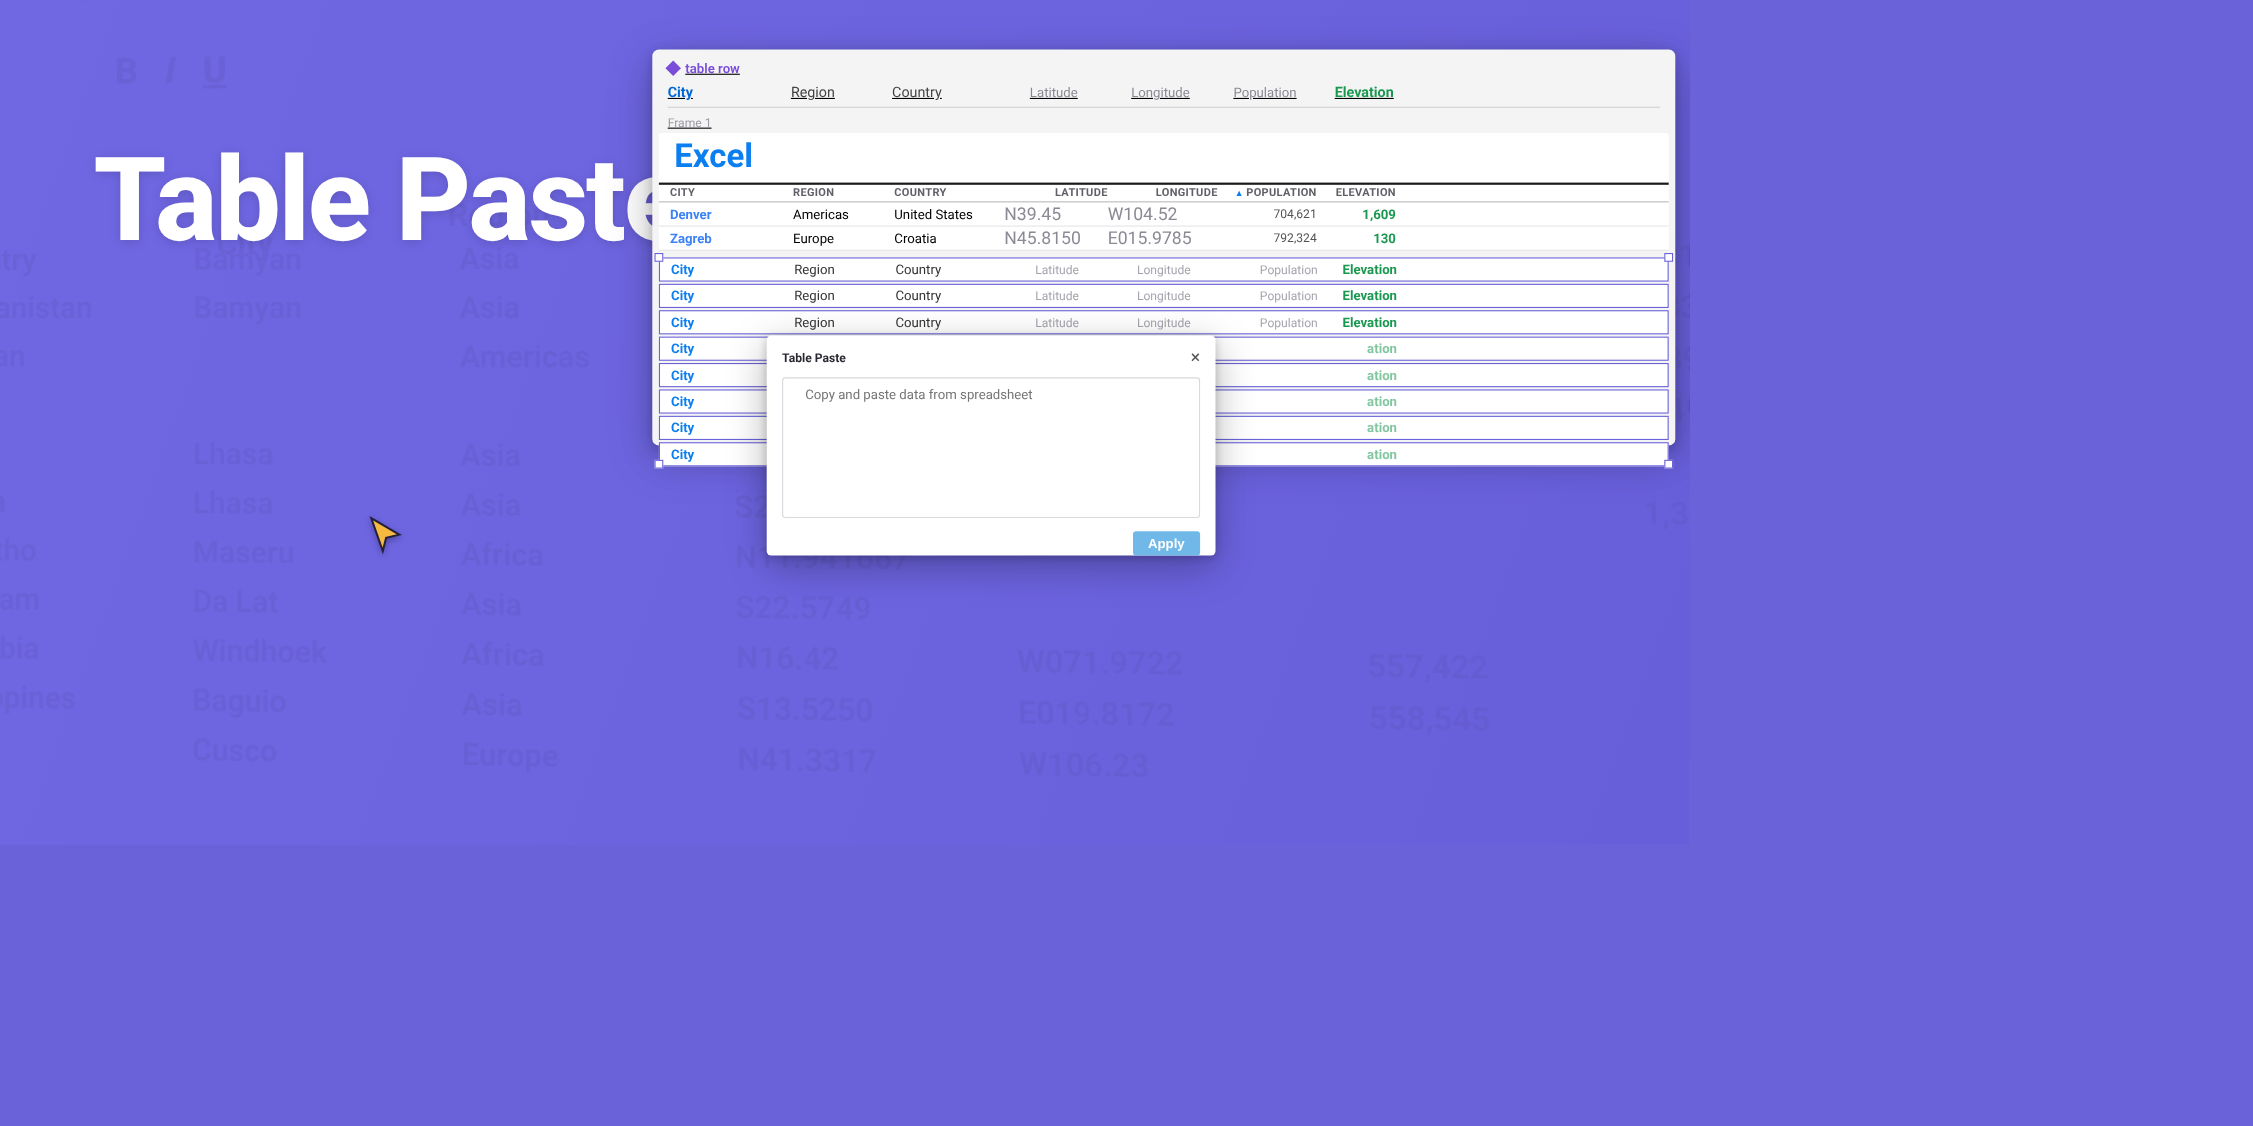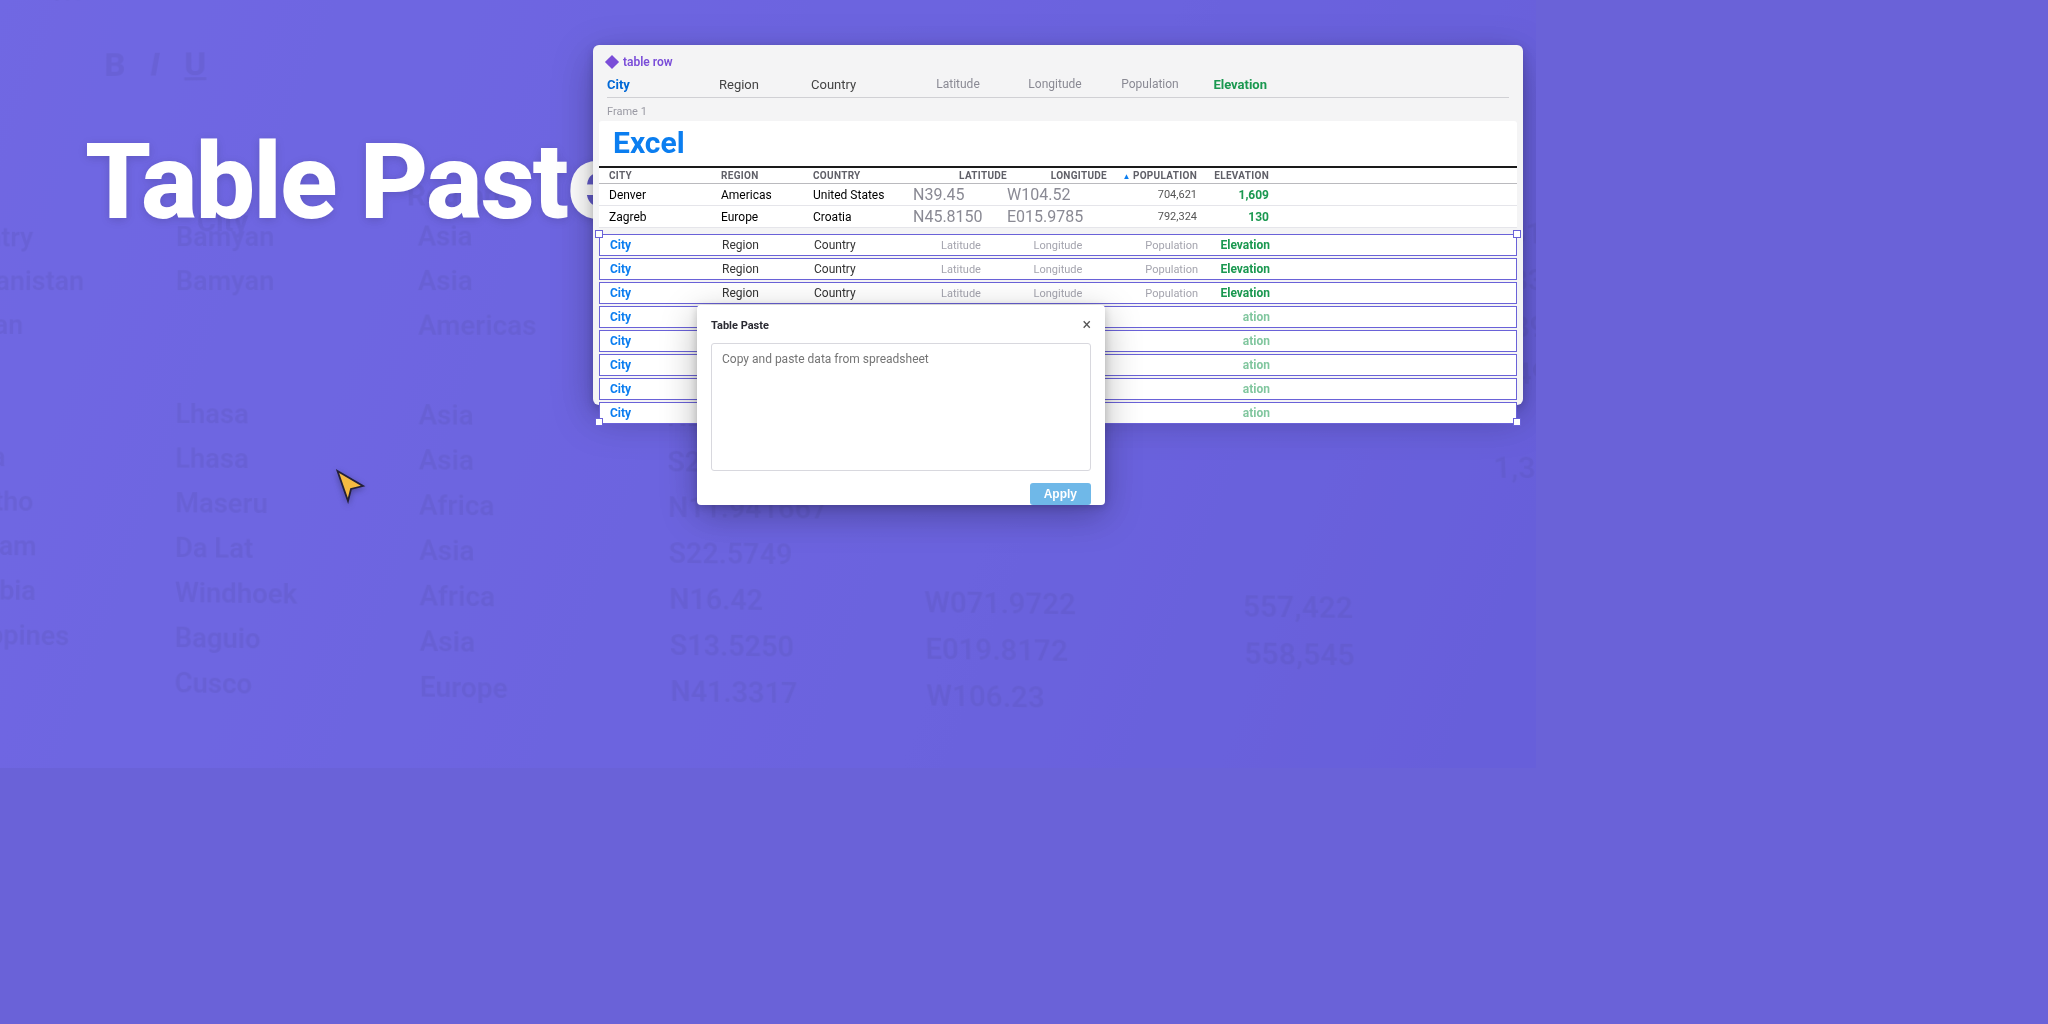--- a/index.html
+++ b/index.html
@@ -45,36 +45,36 @@
 .cursor {
   position:absolute; left:248px; top:348px; width:36px; height:36px;
 }
 .cursor svg { width:100%; height:100%; filter:drop-shadow(0 2px 3px rgba(0,0,0,0.3)); }
 
 .panel {
   position:absolute; left:593px; top:45px; width:930px; height:360px;
   background:#f4f4f5; border-radius:6px;
   box-shadow: 0 12px 40px rgba(0,0,0,0.28), 0 3px 10px rgba(0,0,0,0.18);
 }
-.panel-top { padding:10px 14px 0 14px; }
+.panel-top { padding:10px 14px 0 14px;text-decoration:underline; }
 .brand { display:flex; gap:6px; align-items:center; font-size:12px; color:#7a4dd8; font-weight:600; margin-bottom:8px; }
 .brand-ico { width:10px; height:10px; background:#7a4dd8; transform:rotate(45deg); }
 .hdr-row { display:grid; grid-template-columns: 112px 92px 100px 94px 100px 90px 72px; gap:0; border-bottom:1px solid #d0d0d4; padding-bottom:5px; font-size:13px; }
 .hdr-row .c { color:#444; }
 .hdr-row .city { color:#0068d6; font-weight:700; }
 .hdr-row .muted { color:#8a8a94; text-align:center; font-size:12px; }
 .hdr-row .elev { color:#1a9850; font-weight:700; text-align:right; }
 .frame-lbl { font-size:11px; color:#9a9aa4; margin-top:7px; }
 .cities-title { color:#0b7ef0; font-size:30px; font-weight:700; padding:4px 14px 6px 14px; background:#fff; margin:3px 6px 0 6px; border-top-left-radius:3px; border-top-right-radius:3px; }
 .data-area { background:#fff; margin:0 6px 6px 6px; }
 .th-row { display:grid; grid-template-columns: 112px 92px 100px 94px 100px 90px 72px; padding:0 10px; font-size:10px; font-weight:700; color:#606068; letter-spacing:0.3px; border-top:2px solid #1a1a1a; border-bottom:1px solid #bababe; height:18px; align-items:center; }
 .th-row .r { text-align:right; }
 .th-row .asc::before { content:"▲ "; color:#0b7ef0; font-size:8px; }
 .dr { display:grid; grid-template-columns: 112px 92px 100px 94px 100px 90px 72px; padding:0 10px; font-size:12px; height:22px; align-items:center; border-bottom:1px solid #e5e5ea; }
-.dr .city { color:#000000; font-weight:400; }
+.dr .city { color:#3b82f6; font-weight:700; }
 .dr .m { color:#8a8a94; font-size:16px; }
 .dr .pop { text-align:right; font-size:11px; color:#555; }
 .dr .elev { text-align:right; color:#1a9850; font-weight:700; }
 
 .sel-wrap { position:relative; margin:0 6px 6px 6px; }
 .sel-row { display:grid; grid-template-columns: 112px 92px 100px 94px 100px 90px 72px; padding:0 10px; font-size:12px; height:22px; align-items:center; background:#fff; border:1.5px solid #6a62d8; margin-bottom:2px; }
 .sel-row .city { color:#0b7ef0; font-weight:700; }
 .sel-row .m { color:#a4a4ae; text-align:center; font-size:11px; }
 .sel-row .pop { text-align:right; font-size:11px; color:#a4a4ae; }
 .sel-row .elev { text-align:right; color:#1a9850; font-weight:700; }
@@ -84,21 +84,21 @@
 .dialog {
   position:absolute; left:697px; top:305px; width:408px; height:200px;
   background:#fff; border-radius:4px;
   box-shadow: 0 10px 36px rgba(0,0,0,0.28), 0 2px 8px rgba(0,0,0,0.18);
   padding:12px 14px;
 }
 .dlg-hdr { display:flex; justify-content:space-between; align-items:center; margin-bottom:10px; }
 .dlg-title { font-size:11px; font-weight:700; color:#2a2a32; }
 .dlg-close { font-size:16px; color:#555; cursor:pointer; line-height:1; }
 .dlg-ta {
-  width:100%; height:128px; border:1px solid #d8d8de; border-radius:3px; padding:8px 10px;
+  width:100%; height:128px; border:1px solid #d8d8de; border-radius:3px; padding:8px 20px;
   font-size:12px; color:#8a8a94; font-family:inherit; resize:none;
 }
 .dlg-ft { display:flex; justify-content:flex-end; margin-top:8px;align-items:flex-end; }
 .apply-btn { background:#6fb8e8; color:#fff; font-size:12px; font-weight:600; padding:4px 14px; border:none; border-radius:3px; cursor:pointer; }
 </style>
 </head>
 <body>
 
 <div class="bg-sheet"></div>
 <div class="bg-mock">

